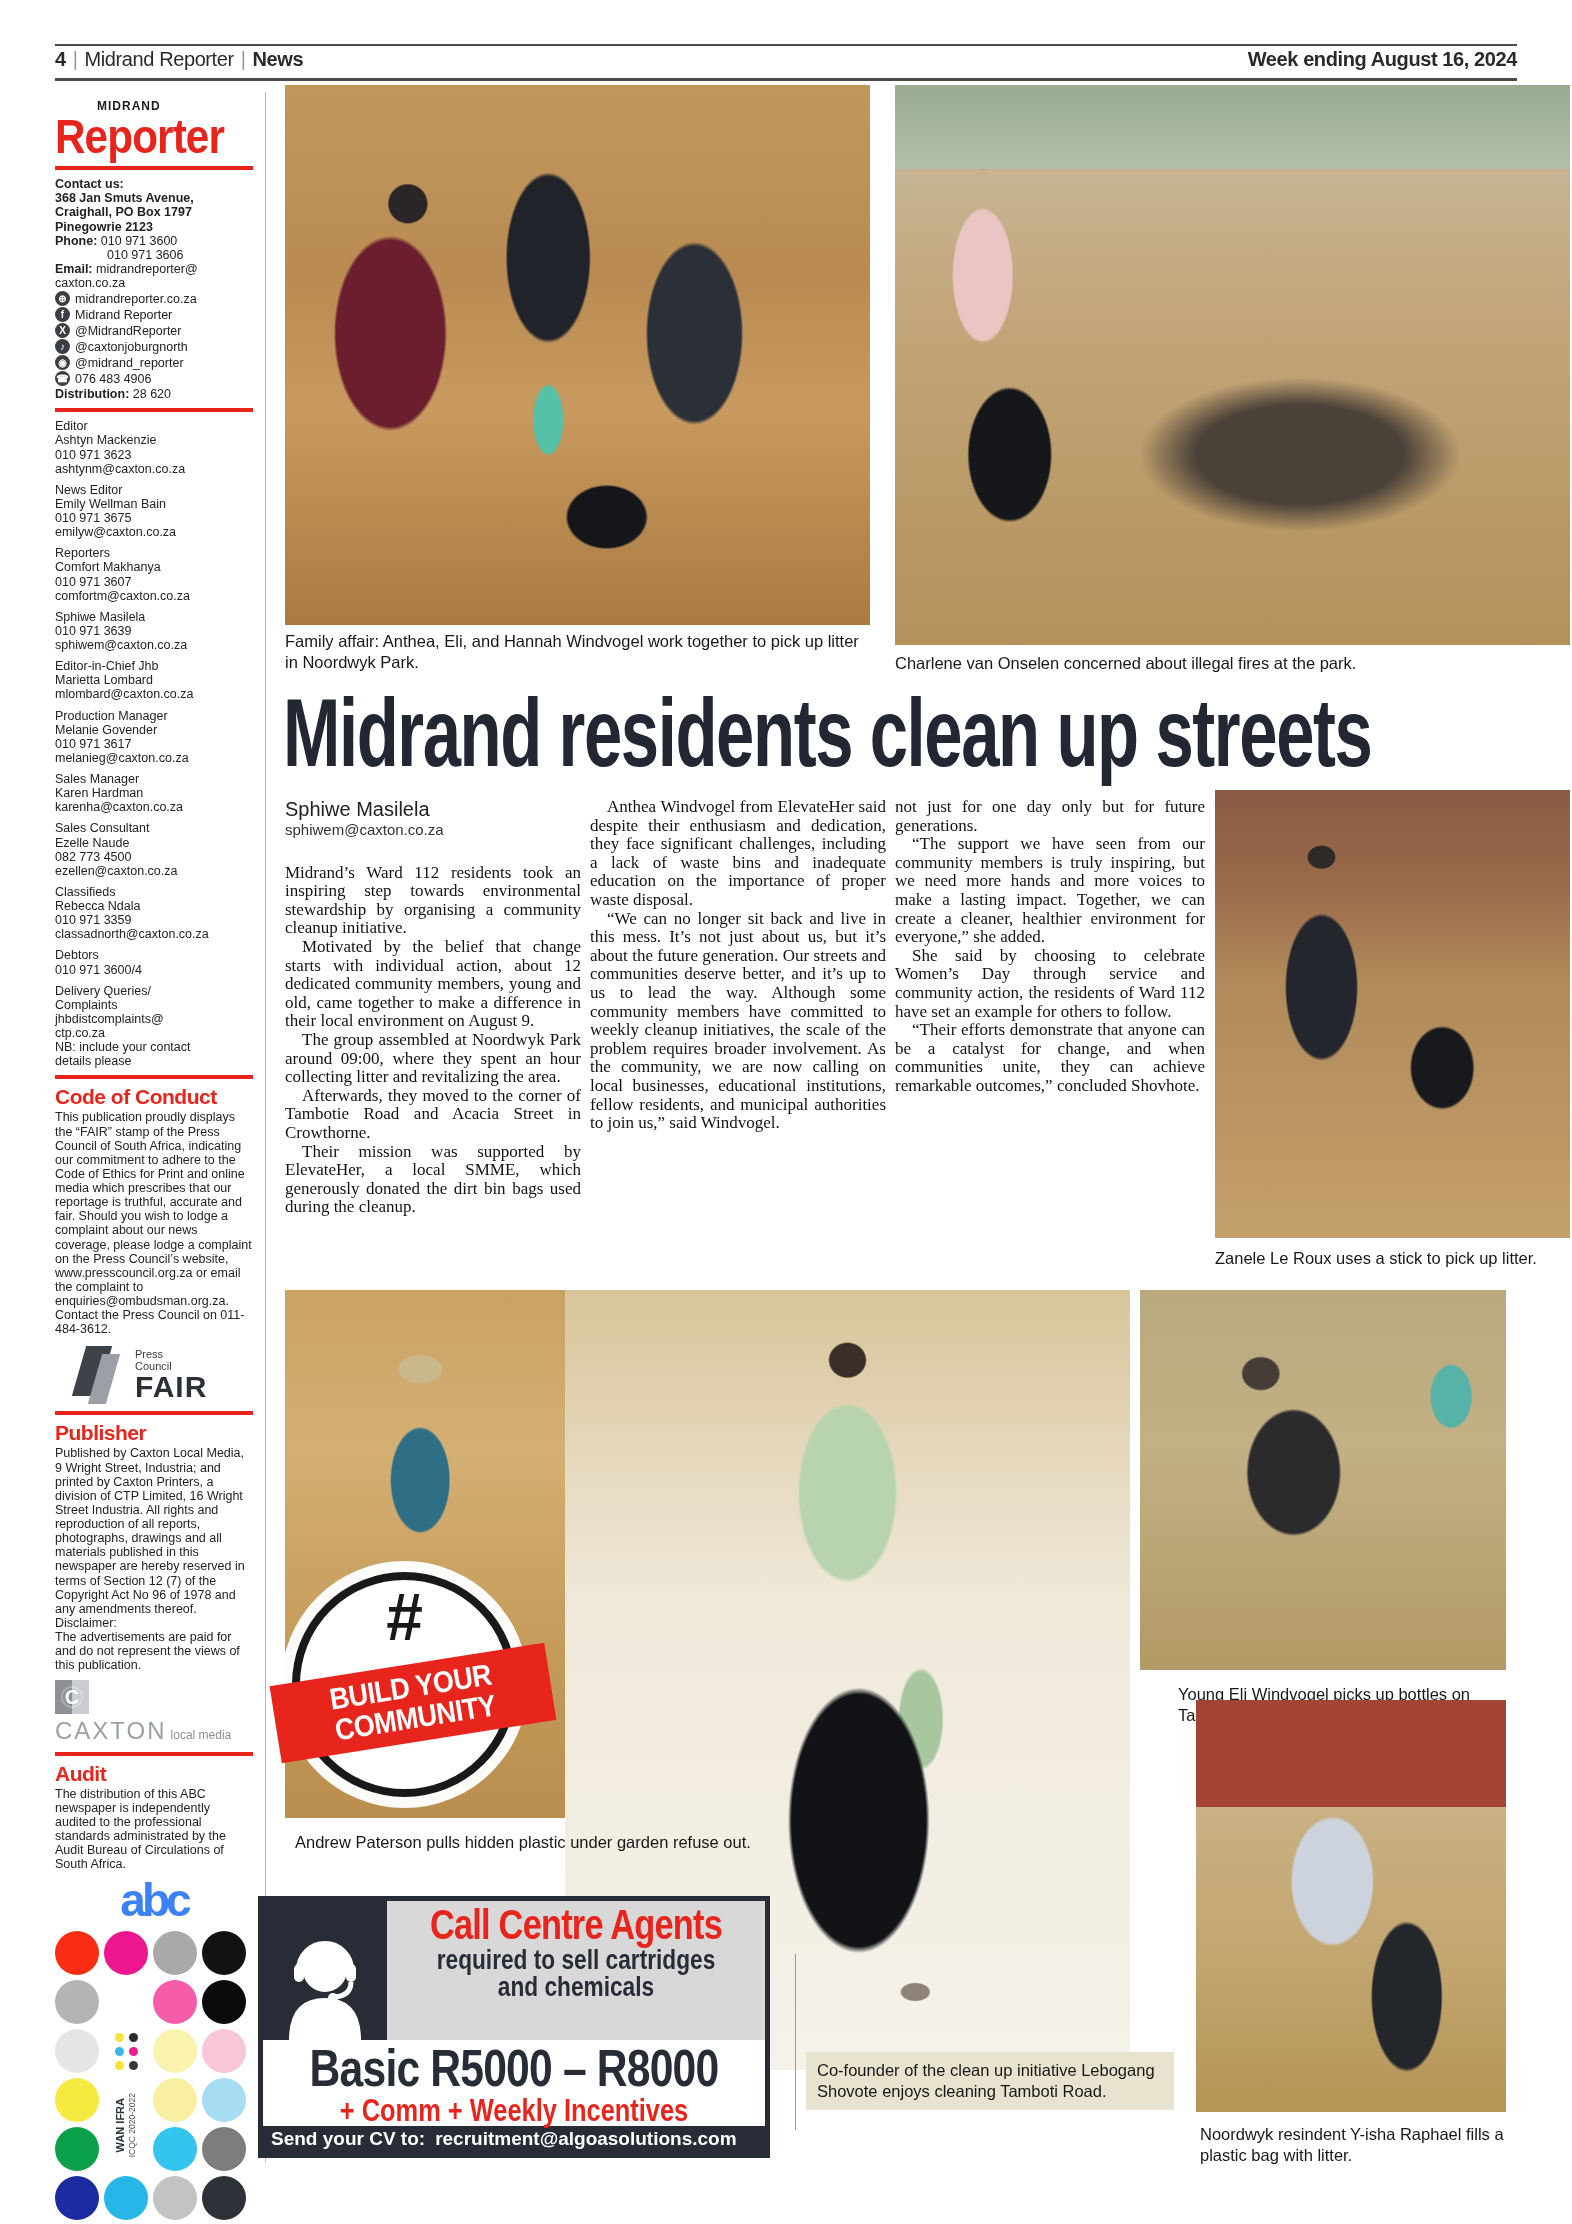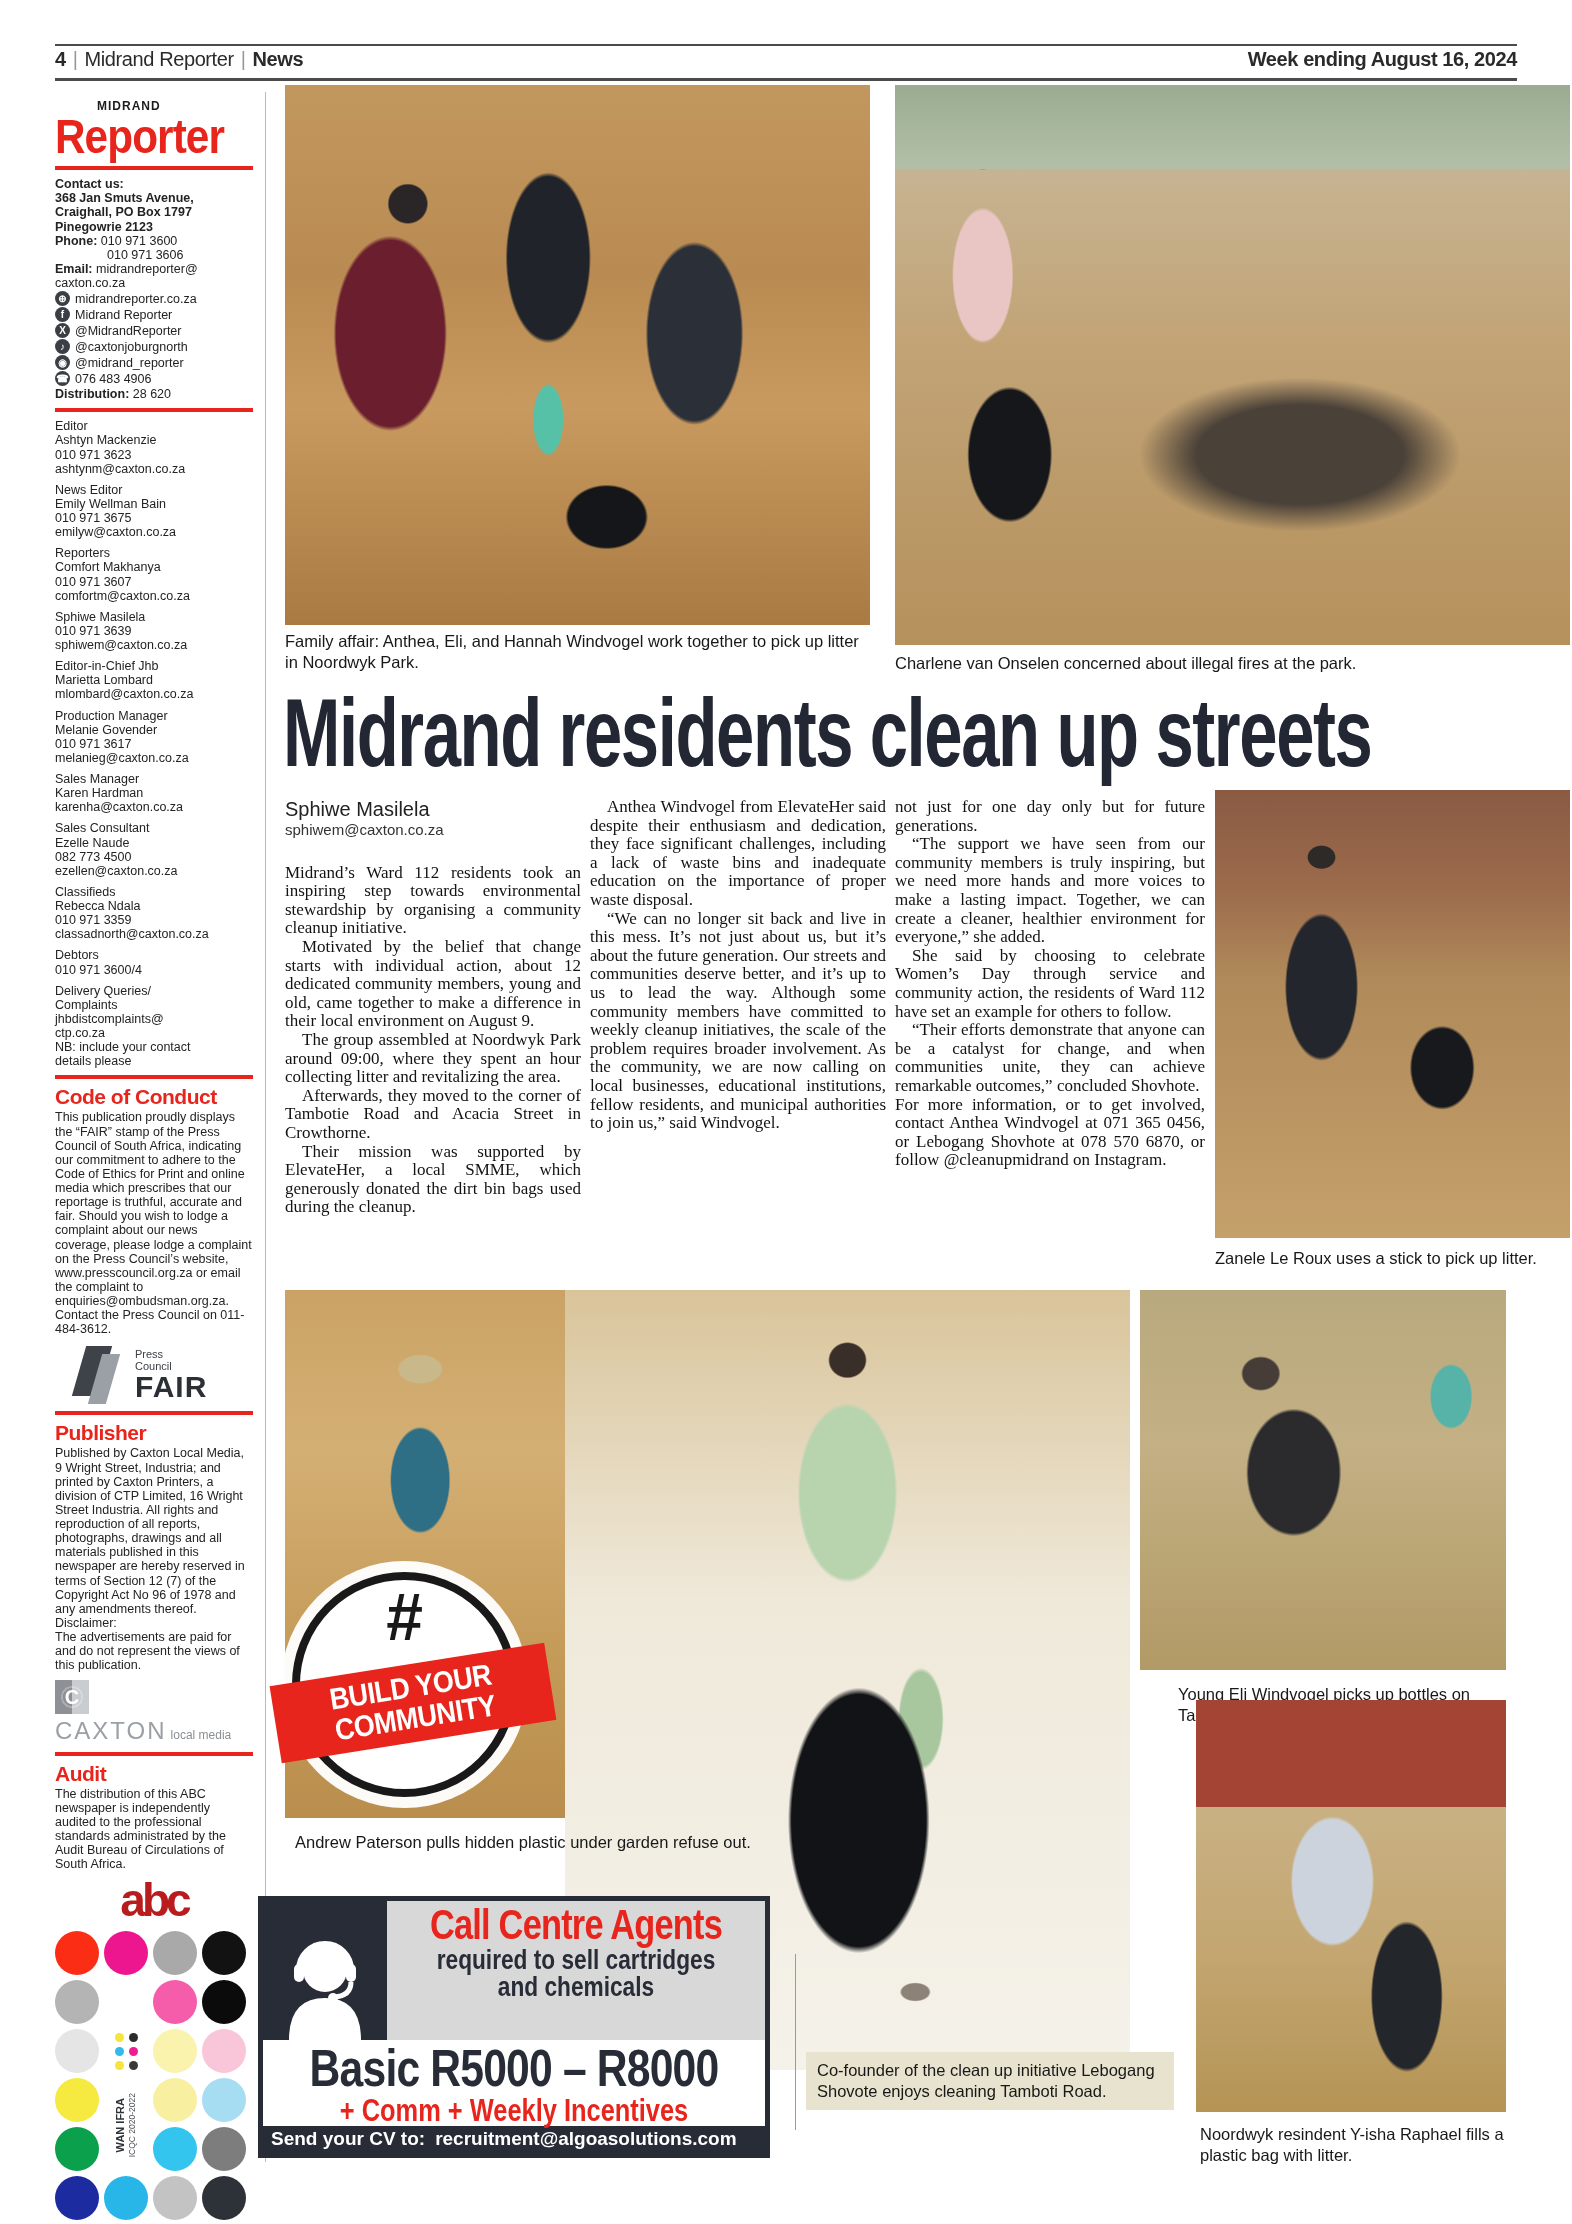--- a/index.html
+++ b/index.html
@@ -48,21 +48,21 @@
             background:
               linear-gradient(90deg,#8d9196 0 17px,#c9cdd1 17px 34px),
               linear-gradient(#8d9196,#8d9196);}
   .cax-icon::before{content:"C";position:absolute;left:0;top:0;width:34px;height:34px;display:flex;
             align-items:center;justify-content:center;color:#fff;font-weight:bold;font-size:20px;
             background:
              radial-gradient(circle at 50% 50%, transparent 0 9px, rgba(255,255,255,0.25) 9px 11px, transparent 11px);}
   .cax-word{font-size:24px;color:#9aa0a6;letter-spacing:2px;}
   .cax-sub{font-size:12px;color:#8b8f94;margin-left:4px;}
   
-  .abc{font-size:46px;font-weight:900;color:#b91c1c;letter-spacing:-4px;text-align:center;line-height:1;margin:6px 0 8px 0;}
+  .abc{font-size:46px;font-weight:900;color:#3b82f6;letter-spacing:-4px;text-align:center;line-height:1;margin:6px 0 8px 0;}
   #dots{display:grid;grid-template-columns:repeat(4,44px);grid-auto-rows:44px;gap:5px;margin-top:4px;}
   .dot{width:44px;height:44px;border-radius:50%;}
   .minidots{display:grid;grid-template-columns:repeat(2,9px);grid-auto-rows:9px;gap:5px;
             align-content:center;justify-content:center;}
   .minidots i{width:9px;height:9px;border-radius:50%;display:block;}
   .wanifra{grid-row:span 2;display:flex;align-items:center;justify-content:center;gap:2px;}
   .wanifra .vtxt{writing-mode:vertical-rl;transform:rotate(180deg);font-weight:bold;font-size:11px;color:#2e3338;}
   .wanifra .vtxt2{writing-mode:vertical-rl;transform:rotate(180deg);font-size:8.5px;color:#4a4f55;}
 
   
@@ -377,21 +377,20 @@
   </div>
   <div class="col" id="col2">
     <p>Anthea Windvogel from ElevateHer said despite their enthusiasm and dedication, they face significant challenges, including a lack of waste bins and inadequate education on the importance of proper waste disposal.</p>
     <p>“We can no longer sit back and live in this mess. It’s not just about us, but it’s about the future generation. Our streets and communities deserve better, and it’s up to us to lead the way. Although some community members have committed to weekly cleanup initiatives, the scale of the problem requires broader involvement. As the community, we are now calling on local businesses, educational institutions, fellow residents, and municipal authorities to join us,” said Windvogel.</p>
   </div>
   <div class="col" id="col3">
     <p class="noindent">not just for one day only but for future generations.</p>
     <p>“The support we have seen from our community members is truly inspiring, but we need more hands and more voices to make a lasting impact. Together, we can create a cleaner, healthier environment for everyone,” she added.</p>
     <p>She said by choosing to celebrate Women’s Day through service and community action, the residents of Ward 112 have set an example for others to follow.</p>
     <p>“Their efforts demonstrate that anyone can be a catalyst for change, and when communities unite, they can achieve remarkable outcomes,” concluded Shovhote.</p>
-    <p class="noindent">For more information, or to get involved, contact Anthea Windvogel at 071 365 0456, or Lebogang Shovhote at 078 570 6870, or follow @cleanupmidrand on Instagram.</p>
   </div>
 
   <div class="photo" id="photo-zanele"></div>
   <div class="cap" style="left:1215px;top:1248px;width:340px;">Zanele Le Roux uses a stick to pick up litter.</div>
 
   <div class="photo" id="photo-andrew"></div>
   <div class="photo" id="photo-lebogang"></div>
   <div class="abs" id="badge">
     <div class="hash">#</div>
     <div class="banner">

